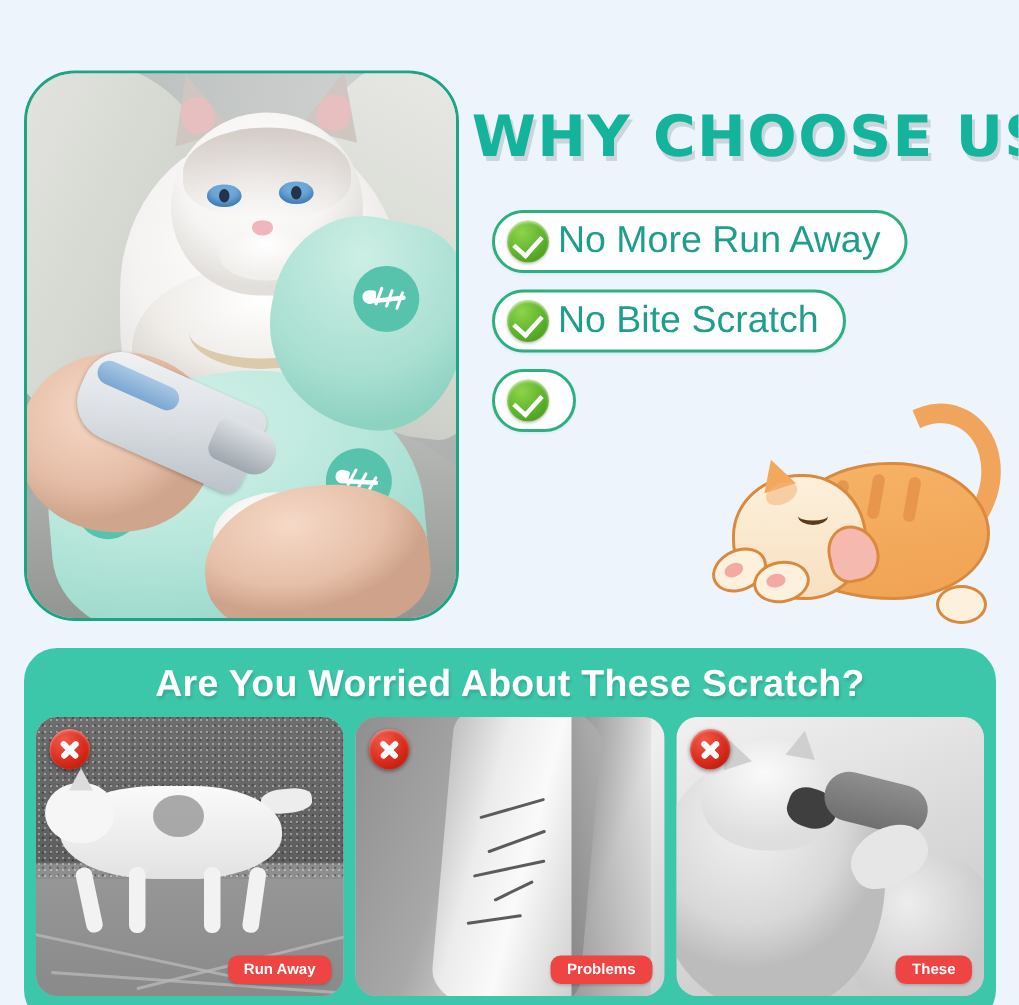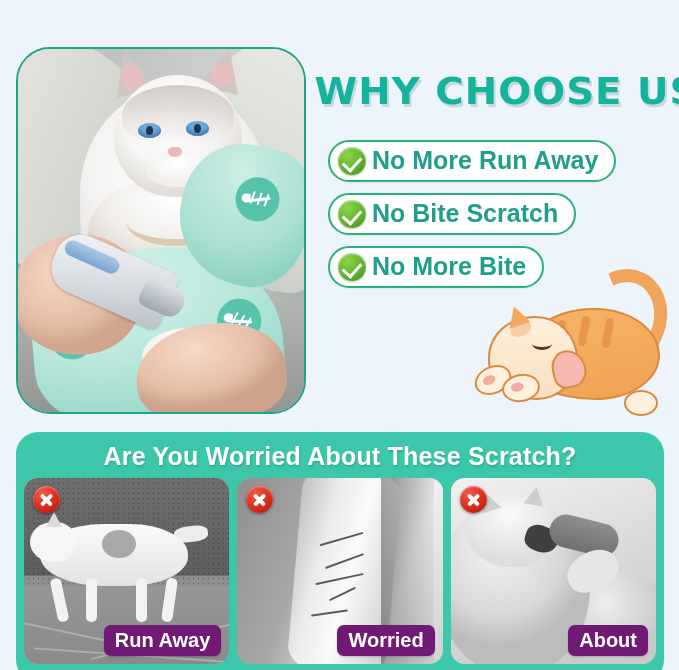--- a/index.html
+++ b/index.html
@@ -153,21 +153,21 @@
     width:28px;height:28px;border-radius:50%;flex:0 0 28px;
     background:radial-gradient(circle at 35% 28%, #8ed44a 0%, #5db32b 55%, #3f8e18 100%);
     box-shadow:inset 0 1px 2px rgba(255,255,255,.7), 0 1px 2px rgba(0,0,0,.25);
     position:relative;
   }
   .check::after{
     content:"";position:absolute;left:8px;top:6px;width:9px;height:15px;
     border:solid #fff;border-width:0 3.5px 3.5px 0;transform:rotate(42deg);
   }
   .pill-label{
-    font-size:25px;color:#1f9e8c;font-weight:700;line-height:1.1;
+    font-size:25px;color:#1f9e8c;font-weight:400;line-height:1.1;
     font-family:"Liberation Sans",sans-serif;white-space:nowrap;
   }
 
   
   .toon{position:absolute;left:480px;top:272px;width:192px;height:140px;}
   .t-tail{
     position:absolute;right:6px;top:-4px;width:62px;height:78px;
     border:13px solid #f0a45c;border-left-color:transparent;border-bottom-color:transparent;
     border-radius:50%;transform:rotate(22deg);
   }
@@ -231,21 +231,21 @@
     z-index:3;
   }
   .xbadge::before,.xbadge::after{
     content:"";position:absolute;left:6px;top:12px;width:15px;height:3.6px;
     background:#fff;border-radius:3px;
   }
   .xbadge::before{transform:rotate(45deg);}
   .xbadge::after{transform:rotate(-45deg);}
   .tag{
     position:absolute;right:8px;bottom:8px;z-index:3;
-    background:#701a75;color:#fff;font-size:20px;font-weight:700;
+    background:#ef4444;color:#fff;font-size:10px;font-weight:700;
     padding:4px 11px;border-radius:7px;white-space:nowrap;
     font-family:"Liberation Sans",sans-serif;
     box-shadow:0 1px 2px rgba(0,0,0,.2);
   }
   .ph{position:absolute;inset:0;filter:grayscale(1);}
 
   
   .p1bg{background:linear-gradient(180deg,#6e6e6e 0%,#5e5e5e 52%,#8d8d8d 53%,#9a9a9a 100%);}
   .p1bg .grain{position:absolute;inset:0;opacity:.35;
     background-image:radial-gradient(#fff 0.5px, transparent 0.6px),
@@ -377,21 +377,20 @@
     </div>
     <div class="pill-row">
       <div class="pill">
         <span class="check"></span>
         <span class="pill-label">No Bite Scratch</span>
       </div>
     </div>
     <div class="pill-row">
       <div class="pill">
         <span class="check"></span>
-        <span class="pill-label">No More Bite</span>
       </div>
     </div>
   </div>
 
   <div class="toon">
     <div class="t-tail"></div>
     <div class="t-body">
       <i class="t-stripe" style="left:34px;top:10px;transform:rotate(10deg)"></i>
       <i class="t-stripe" style="left:58px;top:6px;transform:rotate(10deg)"></i>
       <i class="t-stripe" style="left:82px;top:8px;transform:rotate(10deg)"></i>
@@ -440,34 +439,34 @@
         <div class="ph p2bg">
           <div class="arm"></div>
           <div class="shadow"></div>
           <i class="sc" style="left:40%;top:32%;width:22%;transform:rotate(-16deg)"></i>
           <i class="sc" style="left:42%;top:44%;width:20%;transform:rotate(-20deg)"></i>
           <i class="sc" style="left:38%;top:54%;width:24%;transform:rotate(-12deg)"></i>
           <i class="sc" style="left:44%;top:62%;width:14%;transform:rotate(-26deg)"></i>
           <i class="sc" style="left:36%;top:72%;width:18%;transform:rotate(-8deg)"></i>
         </div>
         <div class="xbadge"></div>
-        <div class="tag">Worried</div>
+        <div class="tag">Problems</div>
       </div>
 
       <div class="card p3">
         <div class="ph p3bg">
           <div class="hand"></div>
           <div class="kit"></div>
           <div class="khead"></div>
           <i class="kear" style="left:14%;top:8%;transform:rotate(-18deg)"></i>
           <i class="kear" style="left:36%;top:5%;transform:rotate(10deg)"></i>
           <div class="mouth"></div>
           <div class="finger"></div>
           <div class="kpaw"></div>
         </div>
         <div class="xbadge"></div>
-        <div class="tag">About</div>
+        <div class="tag">These</div>
       </div>
 
     </div>
   </div>
 
 </div>
 
 </body></html>

